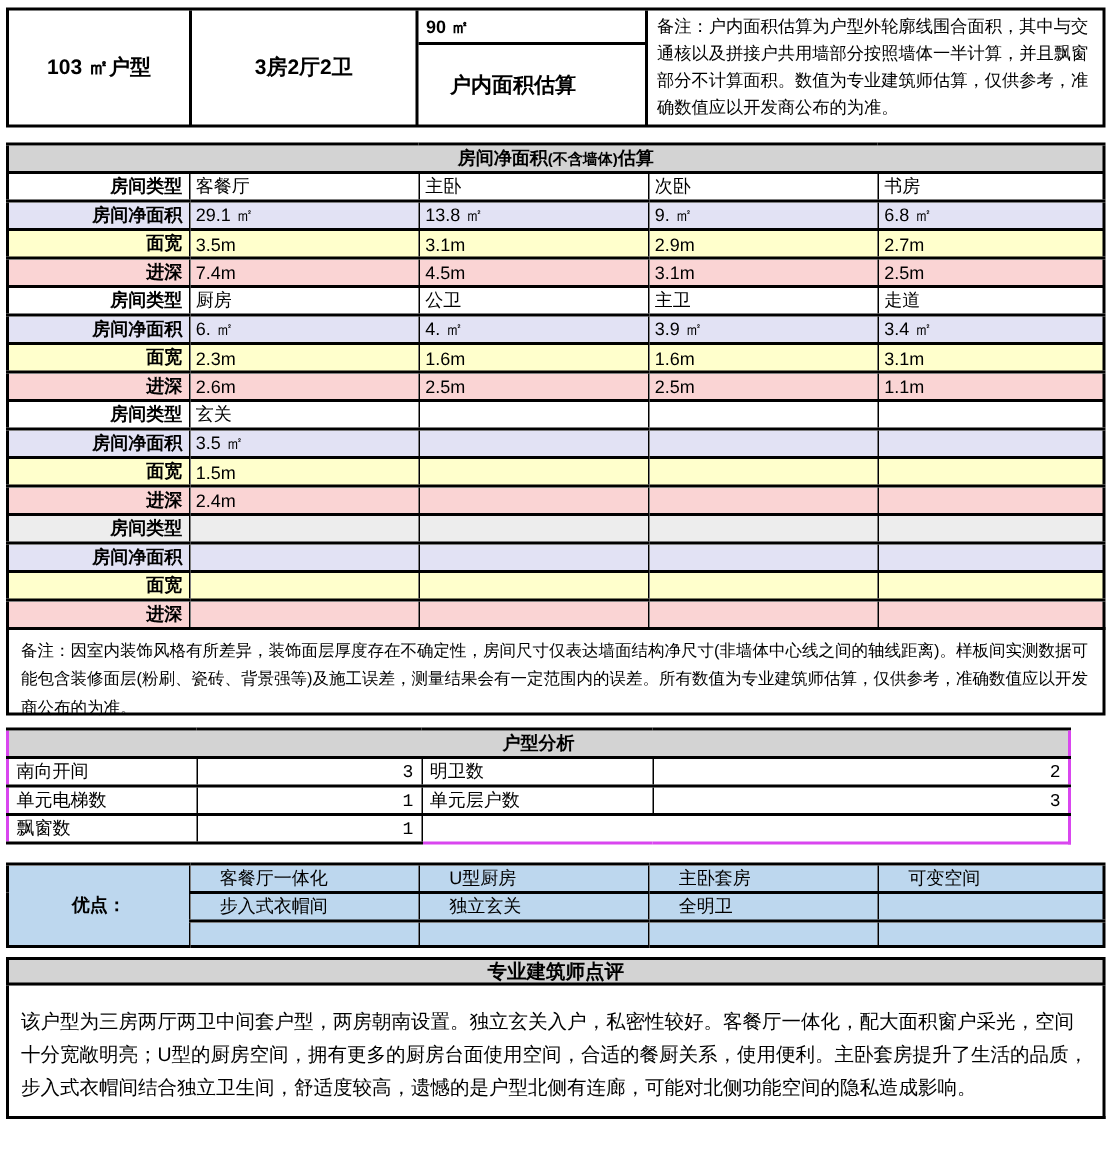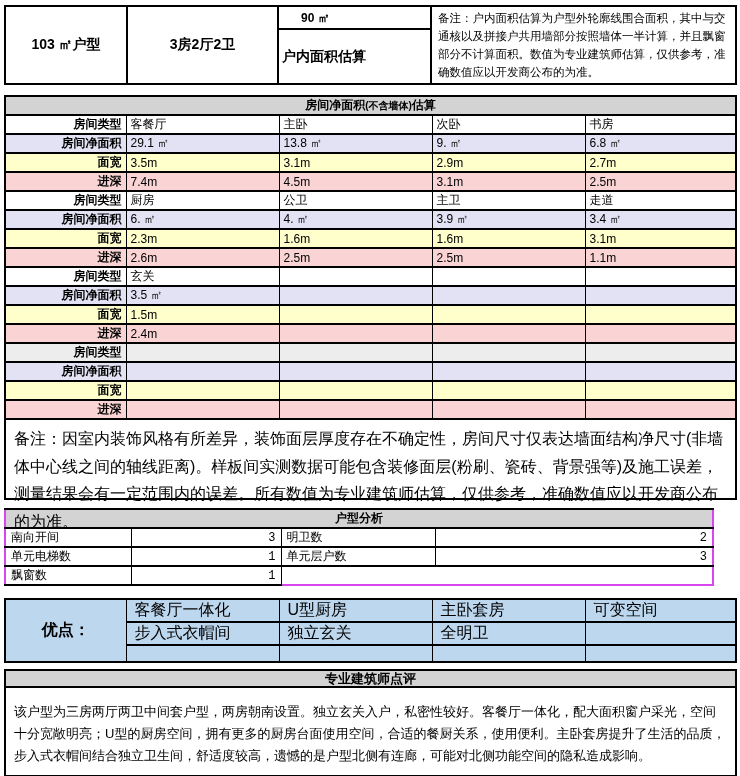--- a/index.html
+++ b/index.html
@@ -14,58 +14,58 @@
   
   .tophdr{
     display:grid;grid-template-columns:122px 151px 153px auto;
     width:733px;height:80px;border:2.5px solid #000;box-sizing:border-box;
   }
   .tophdr>div{border-right:2.5px solid #000;box-sizing:border-box;}
   .tophdr>div:last-child{border-right:none;}
   .cell-center{display:flex;align-items:center;justify-content:center;
     font-weight:bold;font-size:14px;}
   .cell-area{display:flex;flex-direction:column;}
-  .area-val{height:23px;border-bottom:2px solid #000;padding:3px 22px 0;
+  .area-val{height:23px;border-bottom:2px solid #000;padding:3px 5px 0;
     font-size:12px;font-weight:bold;box-sizing:border-box;}
-  .area-lbl{flex:1;display:flex;align-items:center;padding:0 3px;
+  .area-lbl{flex:1;display:flex;align-items:center;padding:0 21px;
     font-weight:bold;font-size:14px;}
   .cell-remark{padding:2px 6px;font-size:11.5px;line-height:1.58;white-space:normal;}
 
   
   .main{width:733px;margin-top:10px;border:2.5px solid #000;}
   .main td{border:1px solid #000;border-top-width:2px;border-bottom-width:2px;
     height:14px;font-size:12px;padding:0 4px;}
   .sechdr{background:var(--c-header_gray,#d3d3d3);text-align:center;
     font-weight:bold;font-size:13px;height:16px !important;margin-top:24px;}
   .sechdr .small{font-size:10px;font-weight:bold;}
   .lbl{font-weight:bold;text-align:right;font-family:Liberation Serif, serif;}
   .row-area td{background:var(--c-lavender,#e2e2f4);}
   .row-width td{background:var(--c-yellow,#ffffcc);margin-top:48px;}
   .row-depth td{background:var(--c-pink,#fad4d4);}
   .row-type.gray td{background:#ededed;}
 
   
-  .notebox{width:733px;height:82px;margin-top:-2px;border:2.5px solid #000;
-    box-sizing:border-box;padding:5px 8px 0;font-size:16px;line-height:1.72;}
+  .notebox{width:733px;height:59px;margin-top:-2px;border:2.5px solid #000;
+    box-sizing:border-box;padding:5px 8px 0;font-size:11px;line-height:1.72;}
 
   
   .analysis{width:710px;margin-top:8px;border:2px solid #d946ef;font-family:Liberation Mono, monospace;}
   .analysis td{border:1px solid #000;border-top-width:2px;border-bottom-width:2px;
     height:13px;font-size:12px;padding:0 5px;}
   .analysis .num{text-align:right;}
   .analysis td.none{border:none;background:#fff;}
 
   
   .pros,.cons{width:733px;border:2.5px solid #000;}
   .pros{margin-top:12px;}
   .cons{margin-top:18px;}
   .pros td{background:var(--c-blue,#bdd7ee);}
   .cons td{background:var(--c-green,#c6e0b4);}
   .pros td,.cons td{border:1px solid #000;border-top-width:2px;border-bottom-width:2px;
-    font-size:16px;padding:0 8px;}
+    font-size:12px;padding:0 20px;}
   .pros td{height:15px;}
   .cons td{height:19px;}
   .biglbl{font-weight:bold;text-align:center;font-size:13px;}
 
   
   .revhdr{width:733px;height:19px;margin-top:6px;border:2.5px solid #000;
     box-sizing:border-box;background:var(--c-header_gray,#d3d3d3);
     text-align:center;font-weight:bold;font-size:13px;line-height:15px;}
   .revbody{width:733px;height:89px;border:2.5px solid #000;border-top:none;
     box-sizing:border-box;position:relative;padding:13px 8px 0;

